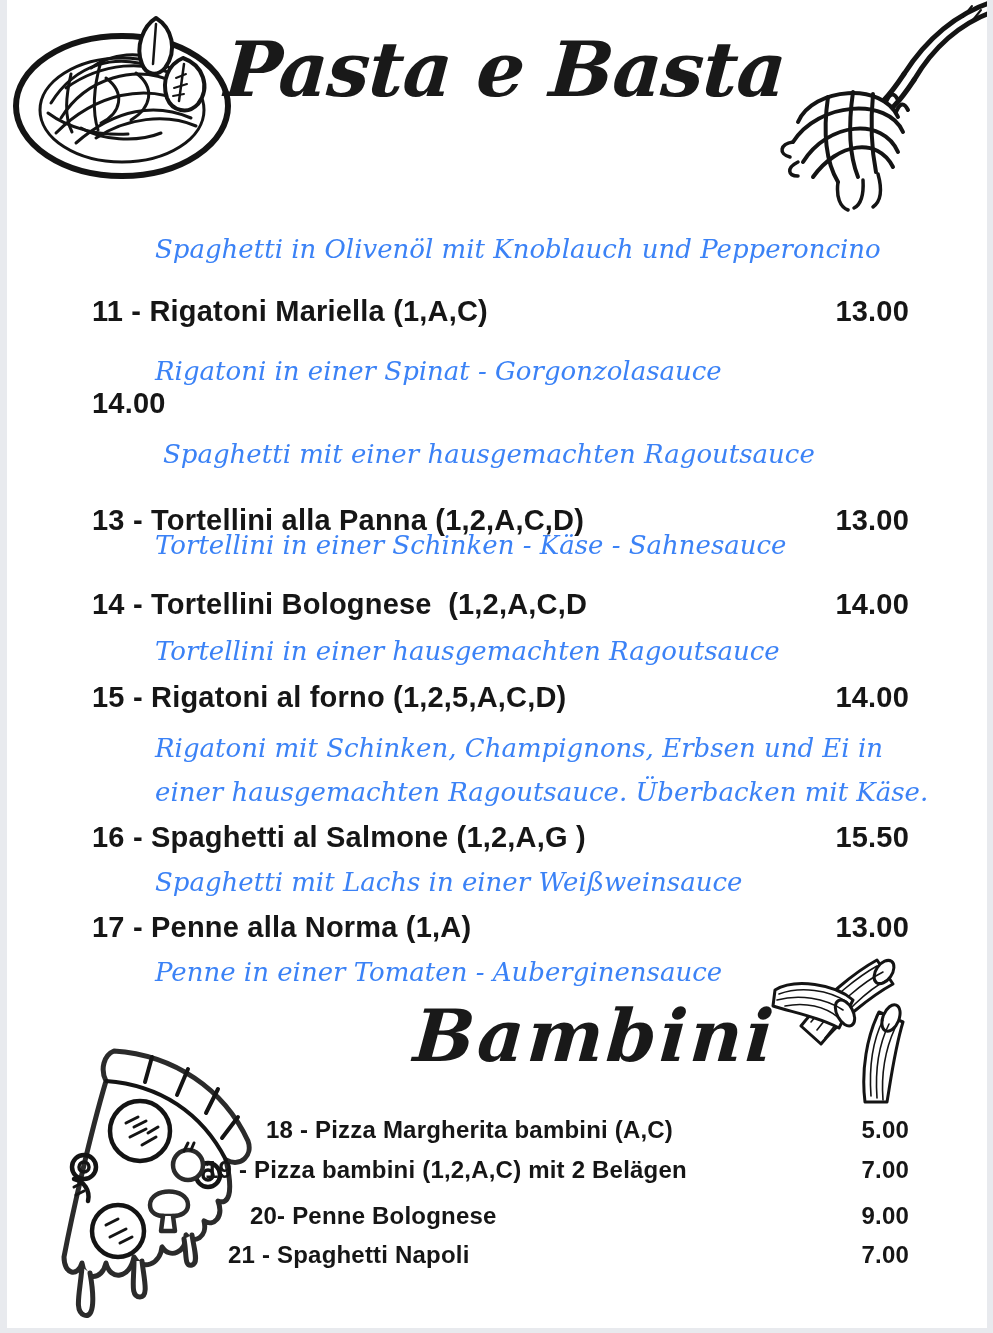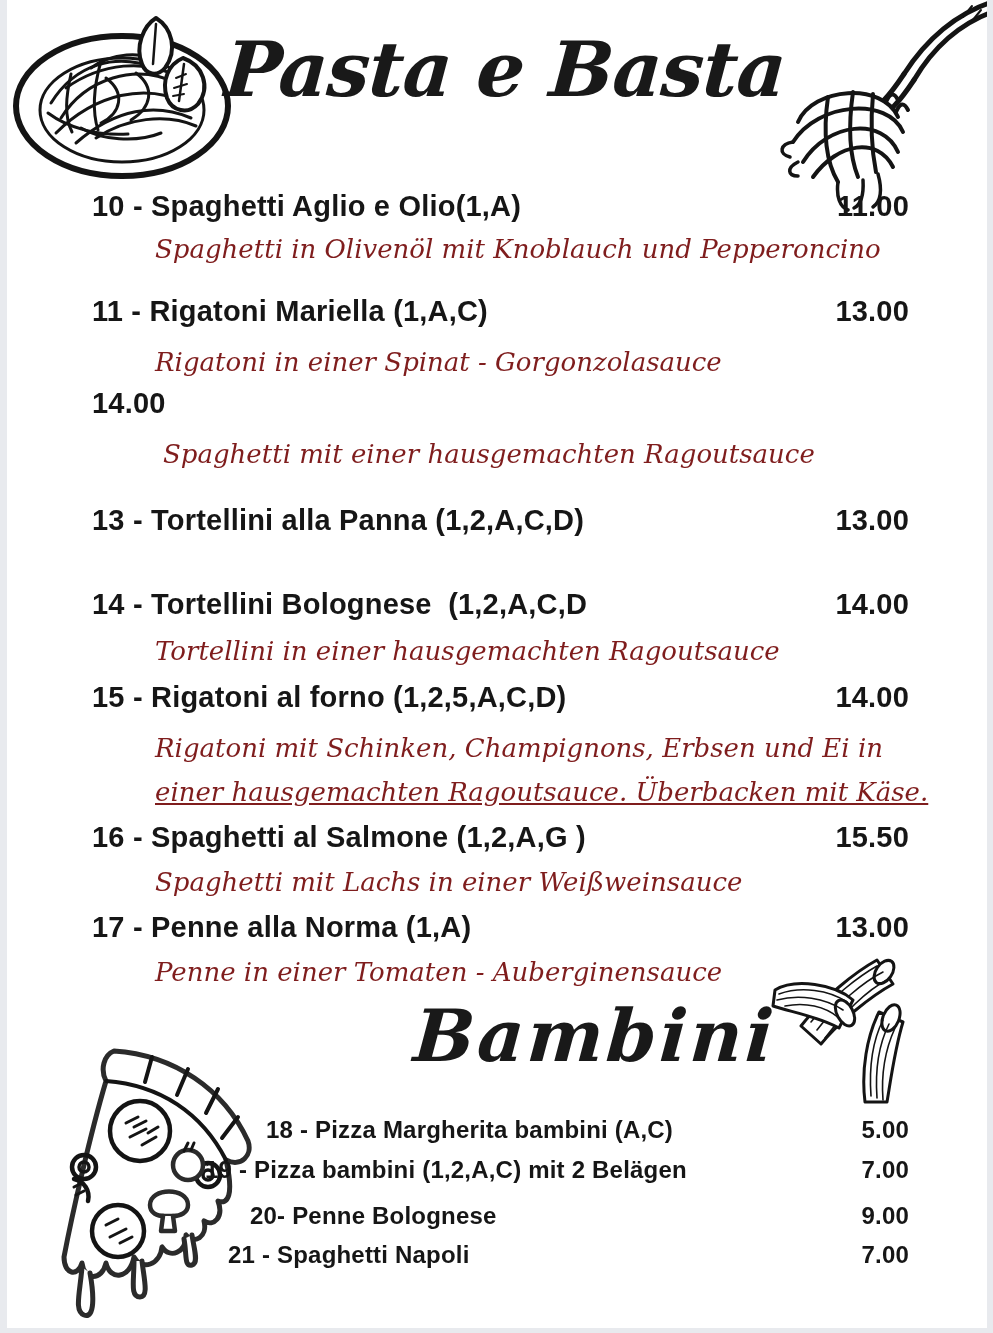--- a/index.html
+++ b/index.html
@@ -42,21 +42,21 @@
     display:flex;justify-content:space-between;align-items:baseline;
     font-weight:700;font-size:29px;line-height:1;
     letter-spacing:0.2px;white-space:pre;
     z-index:10;
   }
   .mi .price{font-weight:700;}
 
   .desc{
     position:absolute;left:155px;right:84px;
     font-family:"DejaVu Serif", serif;font-style:italic;
-    font-size:26px;line-height:1;color:#7f1d1d;
+    font-size:26px;line-height:1;color:#3b82f6;
     white-space:pre;z-index:10;
   }
 
   .bi{
     position:absolute;right:84px;
     display:flex;justify-content:space-between;align-items:baseline;
     font-weight:700;font-size:24px;line-height:1;
     letter-spacing:0.2px;white-space:pre;
     z-index:10;
   }
@@ -167,54 +167,51 @@
       <circle class="ln" cx="96" cy="196" r="26" stroke-width="4.5" stroke="#2b2b2b"></circle>
       <path class="ln" stroke-width="3" stroke="#2b2b2b" d="M84,190 L96,184 M88,202 L104,194 M98,208 L110,202"></path>
       <path class="ln" stroke-width="4.5" stroke="#2b2b2b" d="M52,144 a18,18 0 0 1 14,22"></path>
       <path class="ln" stroke-width="3" stroke="#2b2b2b" d="M52,152 L60,148 M54,160 L62,156"></path>
     </g>
   </svg>
 
   <div class="script page-title">Pasta e Basta</div>
   <div class="script section-title">Bambini</div>
 
-  <div class="mi" style="top:192px;">
-    <span>10 - Spaghetti Aglio e Olio(1,A)</span>
-    <span class="price">11.00</span>
-  </div>
   <div class="desc" style="top:236px;">Spaghetti in Olivenöl mit Knoblauch und Pepperoncino</div>
 
   <div class="mi" style="top:297px;">
     <span>11 - Rigatoni Mariella (1,A,C)</span>
     <span class="price">13.00</span>
   </div>
-  <div class="desc" style="top:349px;font-style:italic;">Rigatoni in einer Spinat - Gorgonzolasauce</div>
+  <div class="desc" style="top:358px;font-style:italic;">Rigatoni in einer Spinat - Gorgonzolasauce</div>
 
   <div class="mi" style="top:389px;">
     <span class="price">14.00</span>
   </div>
   <div class="desc" style="top:441px;margin-left:8px;">Spaghetti mit einer hausgemachten Ragoutsauce</div>
 
   <div class="mi" style="top:494px;margin-top:12px;">
     <span>13 - Tortellini alla Panna (1,2,A,C,D)</span>
     <span class="price">13.00</span>
   </div>
+  <div class="desc" style="top:532px;">Tortellini in einer Schinken - Käse - Sahnesauce</div>
 
   <div class="mi" style="top:590px;">
     <span>14 - Tortellini Bolognese  (1,2,A,C,D</span>
     <span class="price">14.00</span>
   </div>
   <div class="desc" style="top:638px;">Tortellini in einer hausgemachten Ragoutsauce</div>
 
   <div class="mi" style="top:683px;">
     <span>15 - Rigatoni al forno (1,2,5,A,C,D)</span>
     <span class="price">14.00</span>
   </div>
   <div class="desc" style="top:735px;">Rigatoni mit Schinken, Champignons, Erbsen und Ei in</div>
-  <div class="desc" style="top:779px;text-decoration:underline;">einer hausgemachten Ragoutsauce. Überbacken mit Käse.</div>
+  <div class="desc" style="top:779px;">einer hausgemachten Ragoutsauce. Überbacken mit Käse.</div>
 
   <div class="mi" style="top:823px;">
     <span>16 - Spaghetti al Salmone (1,2,A,G )</span>
     <span class="price">15.50</span>
   </div>
   <div class="desc" style="top:869px;">Spaghetti mit Lachs in einer Weißweinsauce</div>
 
   <div class="mi" style="top:913px;">
     <span>17 - Penne alla Norma (1,A)</span>
     <span class="price">13.00</span>

